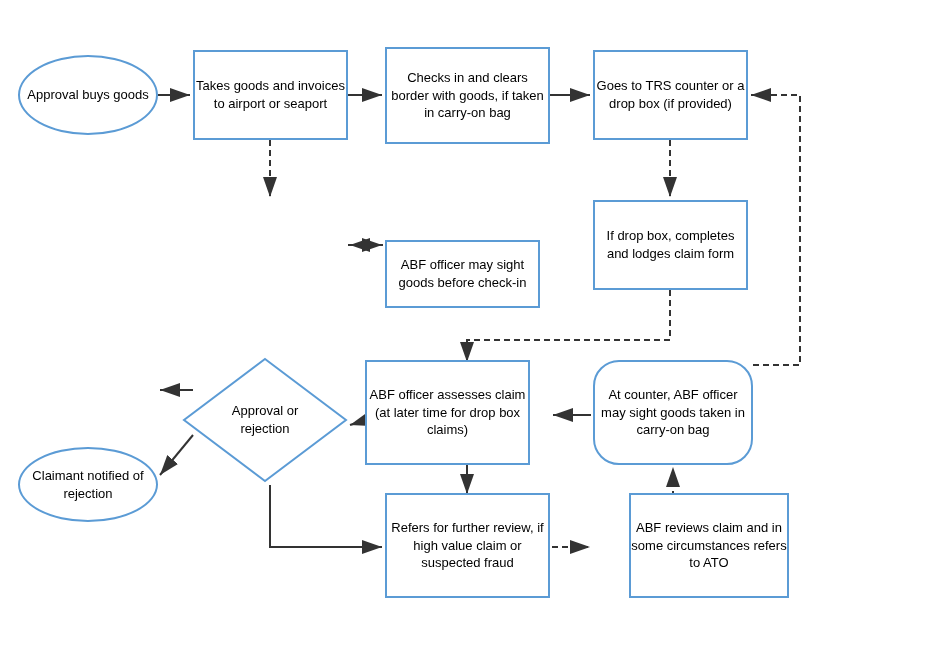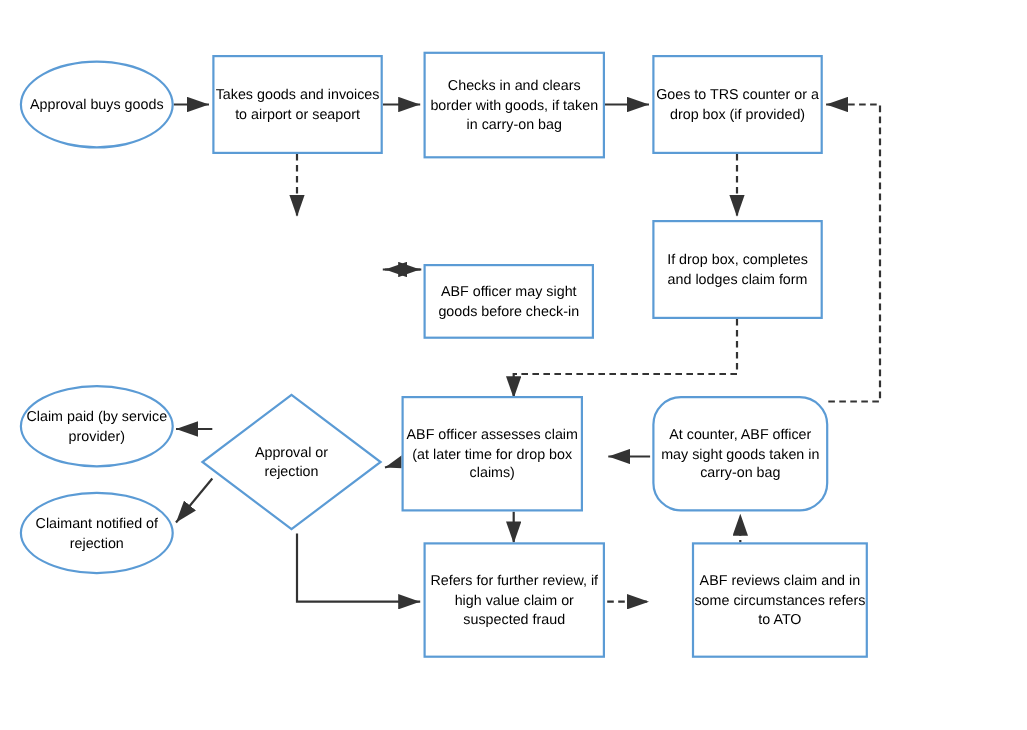--- a/index.html
+++ b/index.html
@@ -130,23 +130,20 @@
   </div>
 
   <div class="node rect" style="left:365px;top:360px;width:165px;height:105px;">
     <span>ABF officer assesses claim (at later time for drop box claims)</span>
   </div>
 
   <div class="node rect" style="left:593px;top:360px;width:160px;height:105px;border-radius:26px;">
     <span>At counter, ABF officer may sight goods taken in carry-on bag</span>
   </div>
 
-  <div class="node oval" style="left:18px;top:350px;width:140px;height:75px;">
-    <span>Claim paid (by service provider)</span>
-  </div>
 
   <div class="node oval" style="left:18px;top:447px;width:140px;height:75px;">
     <span>Claimant notified of rejection</span>
   </div>
 
   <div class="node rect" style="left:385px;top:493px;width:165px;height:105px;">
     <span>Refers for further review, if high value claim or suspected fraud</span>
   </div>
 
   <div class="node rect" style="left:593px;top:493px;width:160px;height:105px;margin-left:36px;">

